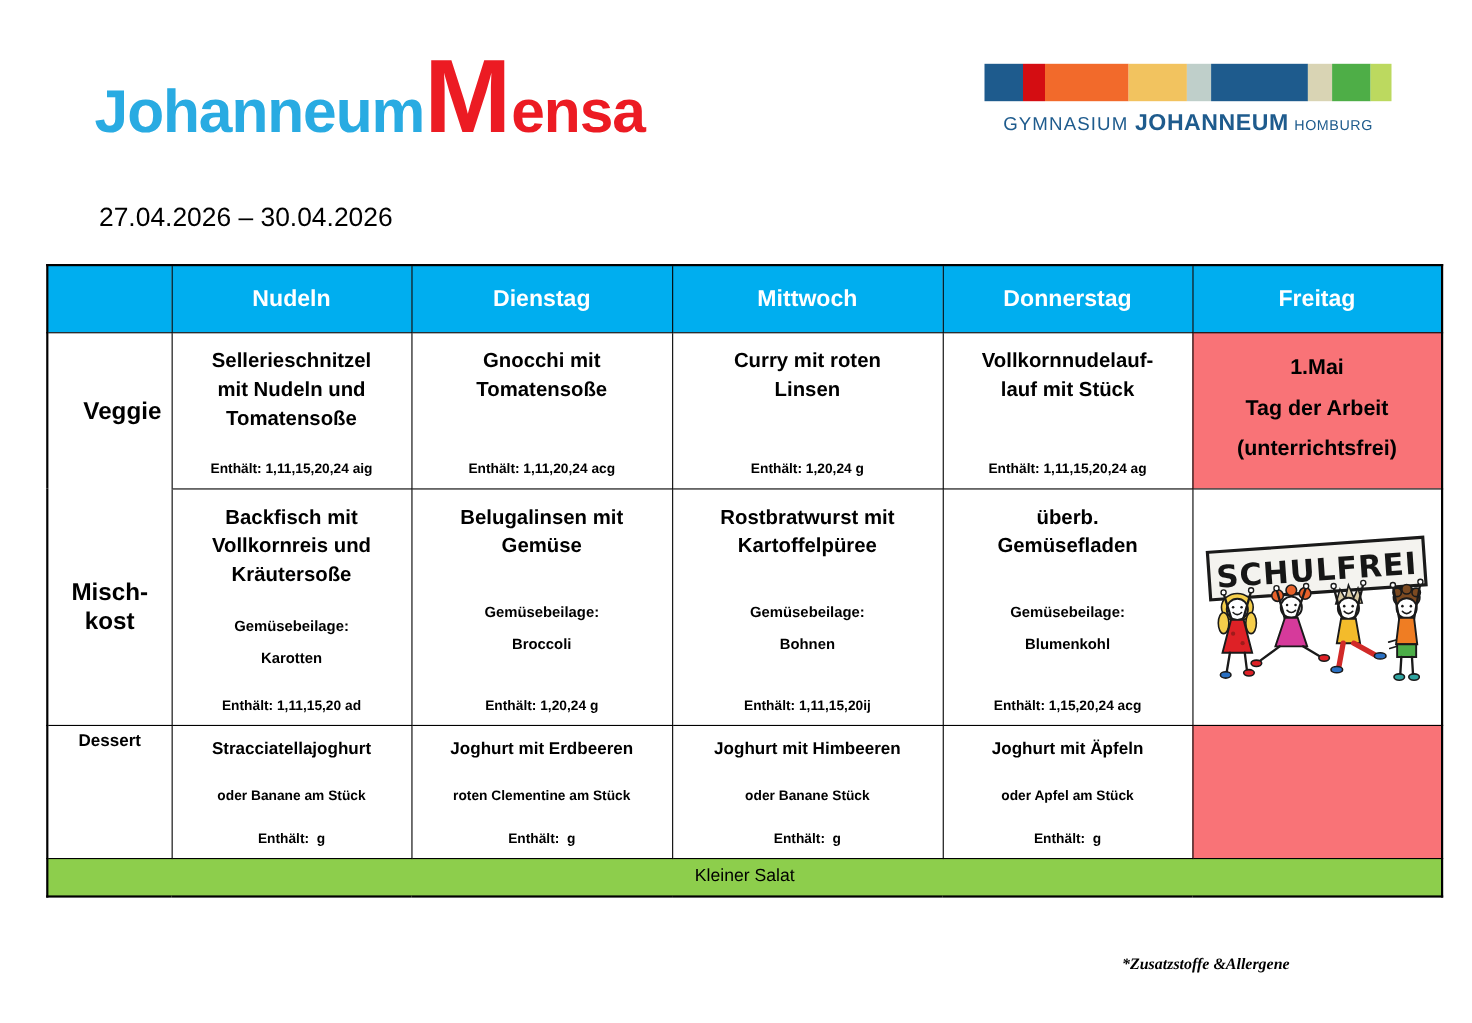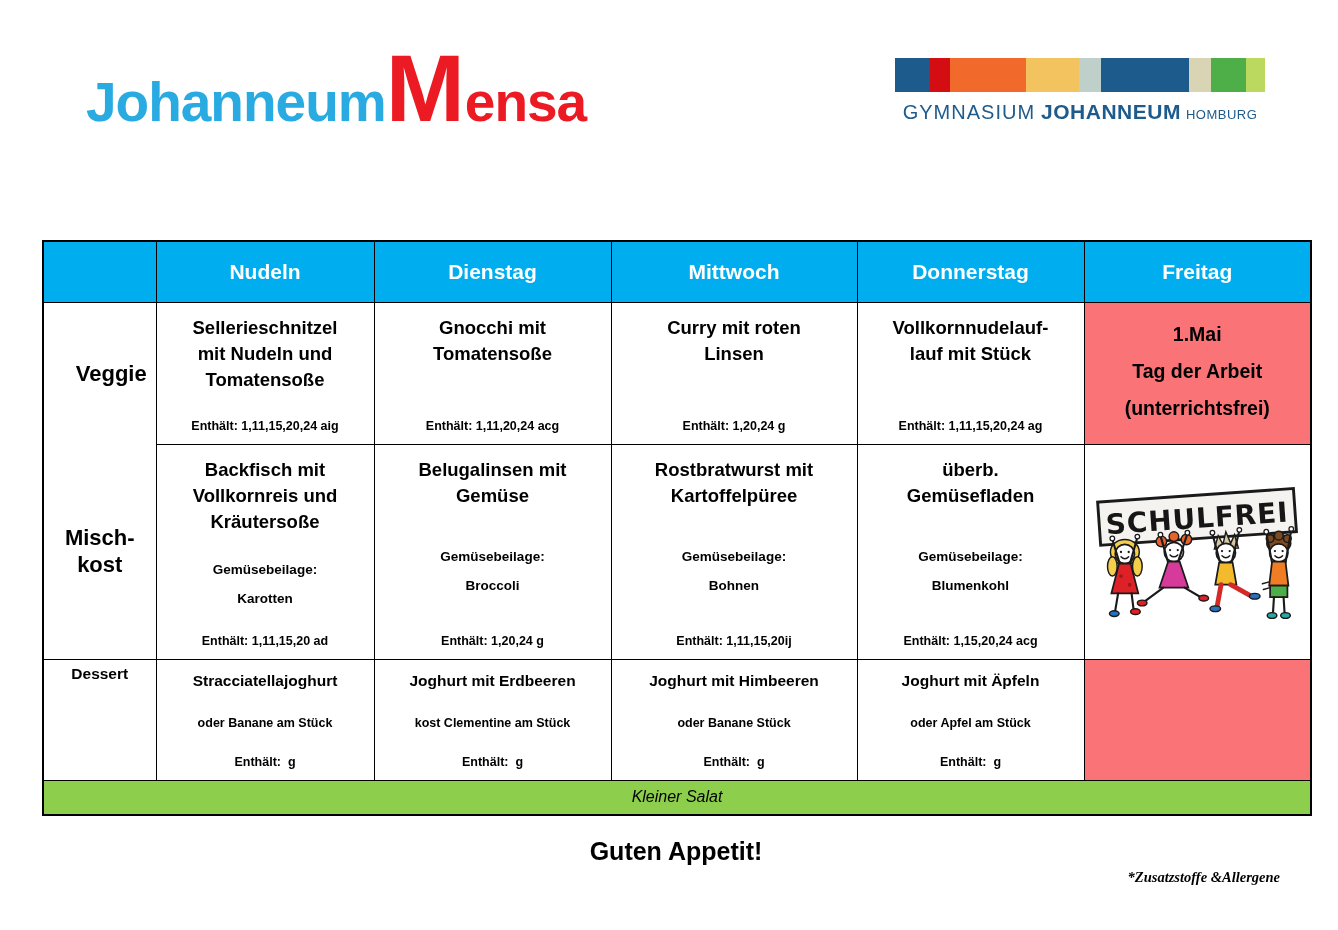--- a/index.html
+++ b/index.html
@@ -13,38 +13,38 @@
   .brand-blue { color:#29ABE2; font-size:55px; font-weight:700; letter-spacing:-1px; }
   .brand-m    { color:#EC1B23; font-size:95px; font-weight:700; line-height:0.8; }
   .brand-red  { color:#EC1B23; font-size:55px; font-weight:700; letter-spacing:-1px; }
 
   .date-range { position:absolute; left:90px; top:184px; font-size:24px; font-weight:400; }
 
   .school-logo { position:absolute; left:895px; top:58px; width:370px; }
   .colorbar { display:flex; height:34px; width:100%; }
   .colorseg { display:block; height:100%; }
   .school-name { margin-top:8px; text-align:center; color:#1E5B8D; white-space:nowrap; }
-  .school-name .g { font-size:20px; font-weight:400; letter-spacing:1px; }
+  .school-name .g { font-size:17px; font-weight:400; letter-spacing:1px; }
   .school-name .j { font-size:21px; font-weight:700; margin-left:6px; letter-spacing:0.5px; }
   .school-name .h { font-size:13px; font-weight:400; margin-left:5px; letter-spacing:0.5px; }
 
   
   table.menu-table {
     position:absolute; left:42px; top:240px; width:1268px;
     border-collapse:collapse; table-layout:fixed; border:2.5px solid #000;
   }
   .menu-table td { border:1.6px solid #000; padding:0; text-align:center; vertical-align:middle; }
 
   tr.head-row { height:61px; }
   td.day-head { background:#00AEEF; color:#fff; font-size:21px; font-weight:700; }
 
   tr.veggie-row  { height:142px; }
   tr.misch-row   { height:215px; }
   tr.dessert-row { height:121px; }
-  tr.salat-row   { height:35px;font-style:italic; }
+  tr.salat-row   { height:35px; }
 
   td.no-bottom { border-bottom:hidden;padding-left:23px; }
   td.no-top    { border-top:hidden; }
 
   .row-label { font-size:22px; font-weight:700; line-height:1.25; white-space:pre-line; }
   td.dessert-label { vertical-align:top; padding-top:5px; font-size:15.5px; font-weight:700; }
 
   .cell { display:flex; flex-direction:column; justify-content:space-between;
           align-items:center; box-sizing:border-box; padding:11px 4px 9px 4px; }
   .h-veggie  { height:138px;text-align:center; }
@@ -61,21 +61,21 @@
 
   td.pink { background:#F97377; }
   .friday-lines { justify-content:flex-start; padding-top:12px; }
   .friday-lines div { font-size:19.5px; font-weight:700; line-height:1.9; }
 
   td.salat { background:#8DCE4C; font-size:16px; font-weight:400; }
 
   
   .bon-appetit { position:absolute; left:42px; top:837px; width:1268px; text-align:center;
                  font-size:25px; font-weight:700; }
-  .allergen-note { position:absolute; left:1020px; top:869px; width:260px; text-align:right;
+  .allergen-note { position:absolute; left:1020px; top:869px; width:260px; text-align:left;
                    font-family:"Liberation Serif", serif; font-style:italic; font-weight:700; font-size:14.5px; }
 
   .schulfrei { display:block; margin:0 auto; }
 </style>
 </head>
 <body>
 
 <div class="page">
 
   <div class="brand">
@@ -94,20 +94,21 @@
         <span class="colorseg" style="width: 88px; background: rgb(30, 91, 141);"></span>
         <span class="colorseg" style="width: 22px; background: rgb(217, 212, 180);"></span>
         <span class="colorseg" style="width: 35px; background: rgb(78, 174, 71);"></span>
         <span class="colorseg" style="width: 19px; background: rgb(188, 217, 95);"></span>
       </div>
     <div class="school-name">
       <span class="g">GYMNASIUM</span><span class="j">JOHANNEUM</span><span class="h">HOMBURG</span>
     </div>
   </div>
 
+  <div class="date-range">27.04.2026 – 30.04.2026</div>
 
   <table class="menu-table">
     <colgroup>
       <col style="width:113px">
         <col style="width:218px">
         <col style="width:237px">
       <col style="width:246px">
         <col style="width:227px">
         <col style="width:227px">
     </colgroup>
@@ -330,21 +331,21 @@
       <td>
         <div class="cell h-dessert">
           <div class="dessert-name">Stracciatellajoghurt</div>
           <div class="oder">oder Banane am Stück</div>
           <div class="allergens">Enthält: &nbsp;g</div>
         </div>
       </td>
       <td>
         <div class="cell h-dessert">
           <div class="dessert-name">Joghurt mit Erdbeeren</div>
-          <div class="oder">kost Clementine am Stück</div>
+          <div class="oder">roten Clementine am Stück</div>
           <div class="allergens">Enthält: &nbsp;g</div>
         </div>
       </td>
       <td>
         <div class="cell h-dessert">
           <div class="dessert-name">Joghurt mit Himbeeren</div>
           <div class="oder">oder Banane Stück</div>
           <div class="allergens">Enthält: &nbsp;g</div>
         </div>
       </td>
@@ -357,16 +358,15 @@
       </td>
       <td class="pink"></td>
     </tr>
 
     <tr class="salat-row">
       <td colspan="6" class="salat">Kleiner Salat</td>
     </tr>
   </tbody>
     </table>
 
-  <div class="bon-appetit">Guten Appetit!</div>
   <div class="allergen-note">*Zusatzstoffe &amp;Allergene</div>
 
 </div>
 
 </body></html>

